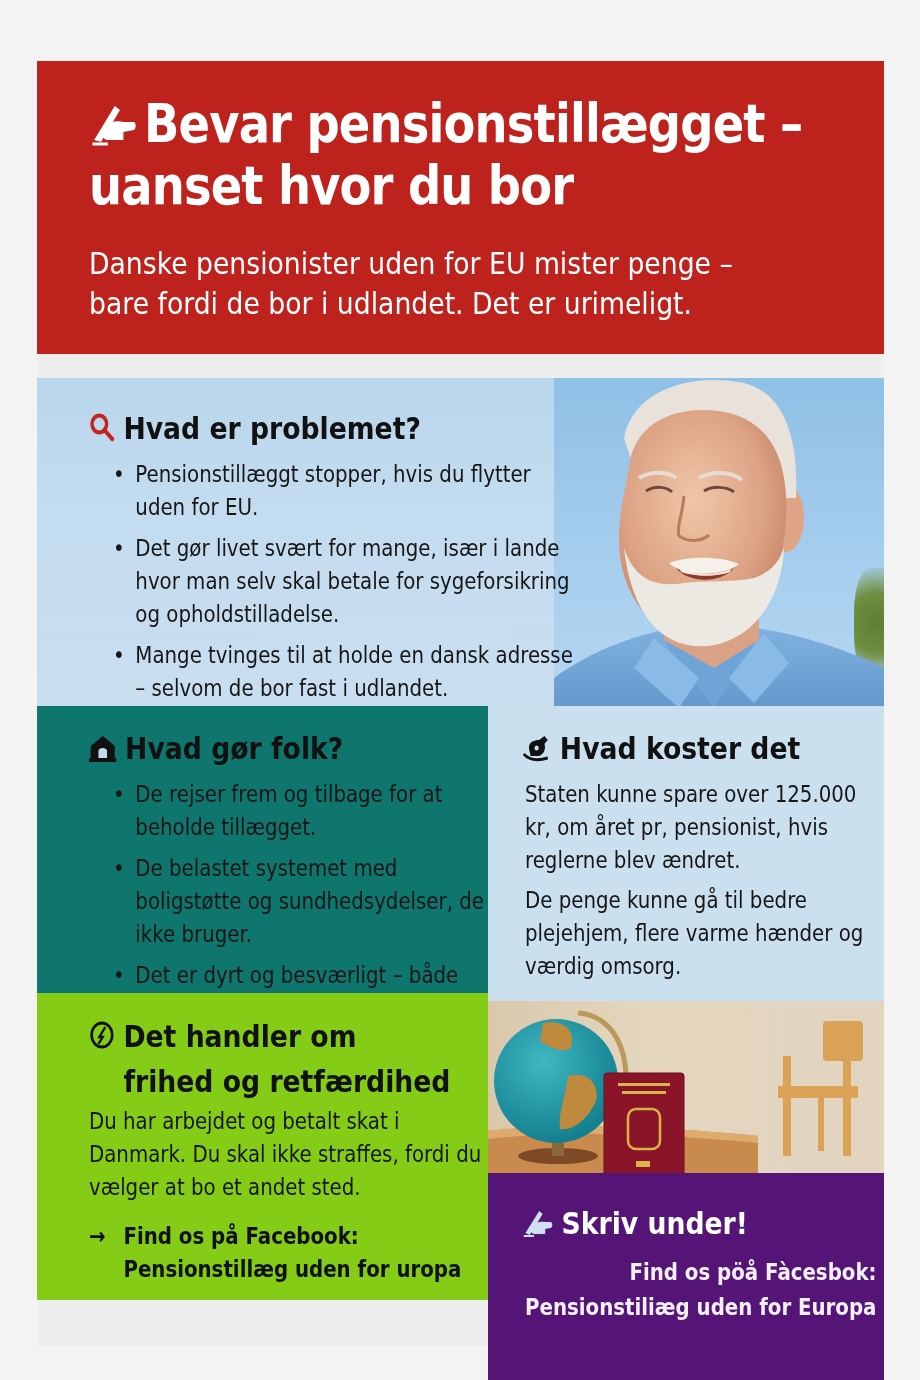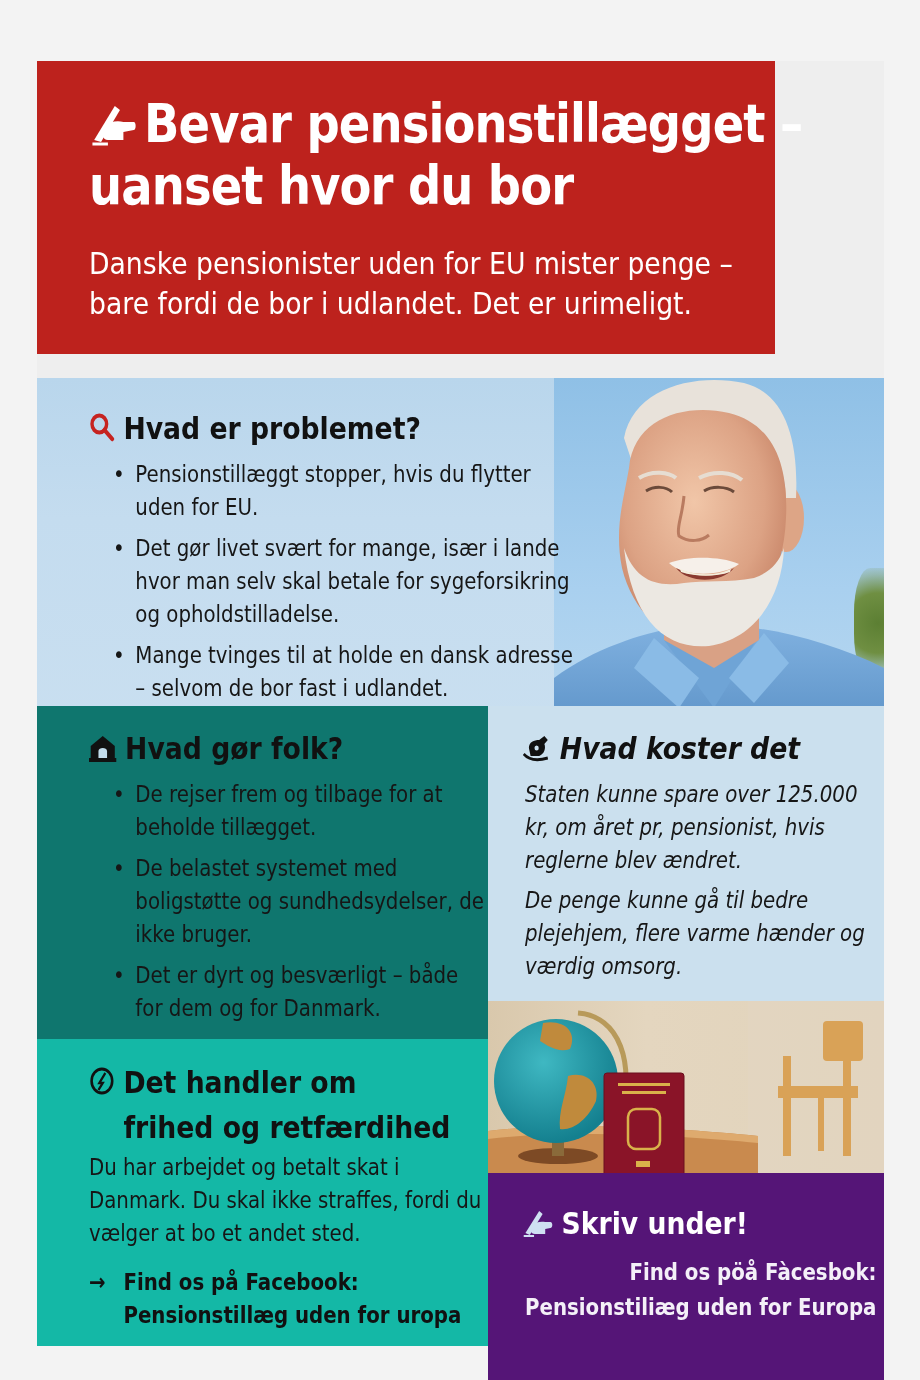--- a/index.html
+++ b/index.html
@@ -2,21 +2,21 @@
 <html><head>
 <meta charset="utf-8">
 <style>
   * { box-sizing: border-box; margin: 0; padding: 0; }
   html, body { width: 920px; height: 1380px; background: #f3f3f3; overflow: hidden; }
   body { font-family: "Liberation Sans", "DejaVu Sans", sans-serif; position: relative; }
 
   .poster { position: absolute; left: 37px; top: 61px; width: 847px; height: 1285px; background: #eeeeee; }
 
   
-  .header { position: absolute; left: 0; top: 0; width: 738px; height: 293px; background: #bd221d; color: #fff; padding-left: 16px; }
+  .header { position: absolute; left: 0; top: 0; width: 847px; height: 293px; background: #bd221d; color: #fff; padding-left: 16px; }
   .header .title { position: absolute; left: 52px; top: 32px; width: 760px; font-weight: bold; font-size: 54px; line-height: 62px; letter-spacing: -1px; font-family: "DejaVu Sans", sans-serif; transform: scaleX(0.86); transform-origin: left top; white-space: nowrap; }
   .header .title .ico { display: inline-block; width: 56px; height: 46px; vertical-align: -4px; margin-right: 8px; }
   .header .subtitle { position: absolute; left: 52px; top: 182px; width: 760px; font-size: 31px; line-height: 40px; font-family: "DejaVu Sans", sans-serif; transform: scaleX(0.86); transform-origin: left top; }
 
   
   .problem { position: absolute; left: 0; top: 293px; width: 847px; height: 352px;
     background: linear-gradient(180deg, #b9d6ec 0%, #c4dcef 40%, #c9dff0 100%); overflow: hidden; margin-top: 24px; }
   .sky { position: absolute; right: 0; top: 0; width: 330px; height: 352px;
     background: linear-gradient(180deg, #8fc0e6 0%, #a9d0ef 60%, #b8d8f0 100%); }
   .tree { position: absolute; right: -10px; top: 190px; width: 40px; height: 110px; border-radius: 40% 0 0 40%; background: radial-gradient(circle at 60% 50%, #5c7f33 0%, #6f8f42 50%, rgba(120,150,80,0.4) 80%, transparent 100%); }
@@ -30,32 +30,32 @@
   ul.bullets li { position: relative; padding-left: 26px; margin-bottom: 8px; }
   ul.bullets li::before { content: "•"; position: absolute; left: 0; top: 0; }
   .problem ul.bullets { left: 76px; top: 80px; width: 540px; }
 
   
   .folk { position: absolute; left: 0; top: 645px; width: 451px; height: 333px; background: #0f766e; }
   .folk .sec-head { left: 52px; top: 22px; font-size: 31px; line-height: 40px; }
   .folk ul.bullets { left: 76px; top: 72px; width: 440px; }
 
   
-  .cost { position: absolute; left: 451px; top: 645px; width: 396px; height: 295px; background: #cbe0ee; font-style: italic; }
+  .cost { position: absolute; left: 451px; top: 645px; width: 396px; height: 295px; background: #cbe0ee; }
   .cost .sec-head { left: 34px; top: 22px; font-size: 31px; line-height: 40px; }
   .cost .para { position: absolute; left: 37px; width: 400px; font-family: "DejaVu Sans", sans-serif; font-size: 23px; line-height: 33px; color: #161616; transform: scaleX(0.86); transform-origin: left top; }
   .cost .p1 { top: 72px; }
   .cost .p2 { top: 178px; }
 
   
   .photo { position: absolute; left: 451px; top: 940px; width: 396px; height: 172px; overflow: hidden;
     background: linear-gradient(90deg, #d9c8ac 0%, #e4d6bf 40%, #e1d3bb 100%); }
 
   
-  .frihed { position: absolute; left: 0; top: 978px; width: 451px; height: 307px; background: #14b8a6; }
+  .frihed { position: absolute; left: 0; top: 932px; width: 451px; height: 307px; background: #84cc16; }
   .frihed .sec-head { left: 52px; top: 22px; font-size: 31px; line-height: 42px; }
   .frihed .para { position: absolute; left: 52px; top: 112px; width: 460px; font-family: "DejaVu Sans", sans-serif; font-size: 23px; line-height: 33px; color: #161616; transform: scaleX(0.86); transform-origin: left top; }
   .frihed .fb { position: absolute; left: 52px; top: 227px; font-family: "DejaVu Sans", sans-serif; font-weight: bold; font-size: 23px; line-height: 33px; color: #111; transform: scaleX(0.86); transform-origin: left top; white-space: nowrap; }
   .frihed .fb .arrow { display: inline-block; width: 40px; }
   .frihed .fb .line2 { display: block; padding-left: 40px; }
 
   
   .sign { position: absolute; left: 451px; top: 1112px; width: 396px; height: 210px; background: #551577; color: #fff; text-align: right; }
   .sign .sec-head { left: 34px; top: 30px; font-size: 31px; line-height: 40px; color: #fff; }
   .sign .fbtext { position: absolute; left: 37px; top: 82px; font-family: "DejaVu Sans", sans-serif; font-weight: bold; font-size: 23px; line-height: 35px; transform: scaleX(0.86); transform-origin: left top; white-space: nowrap; color: #f4f0f8; }

